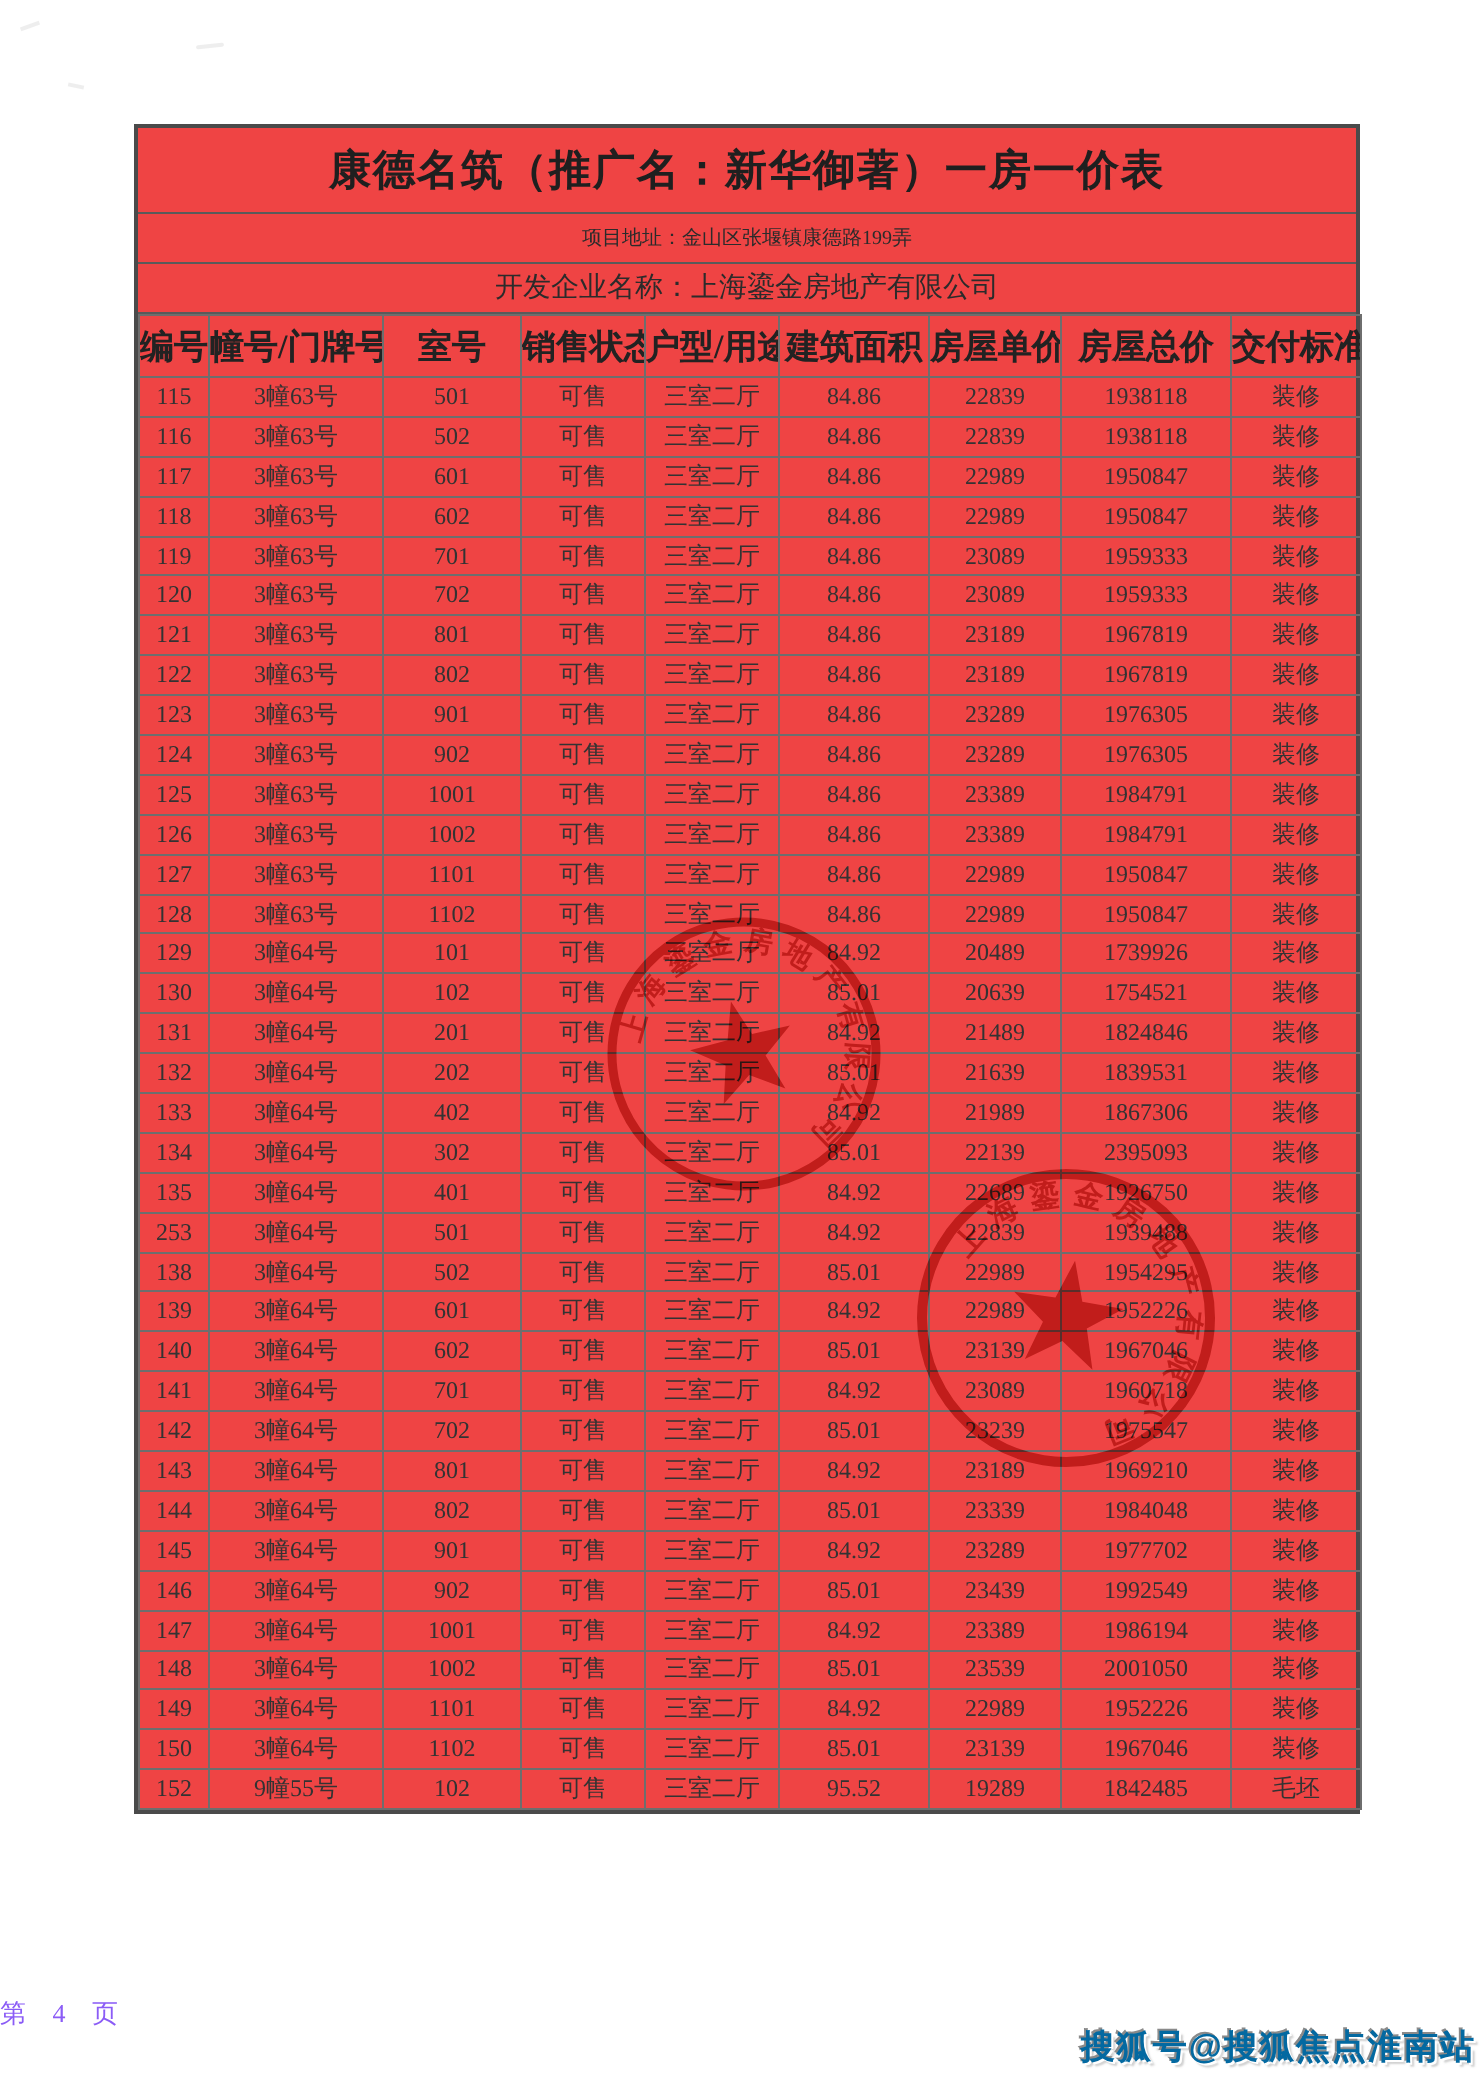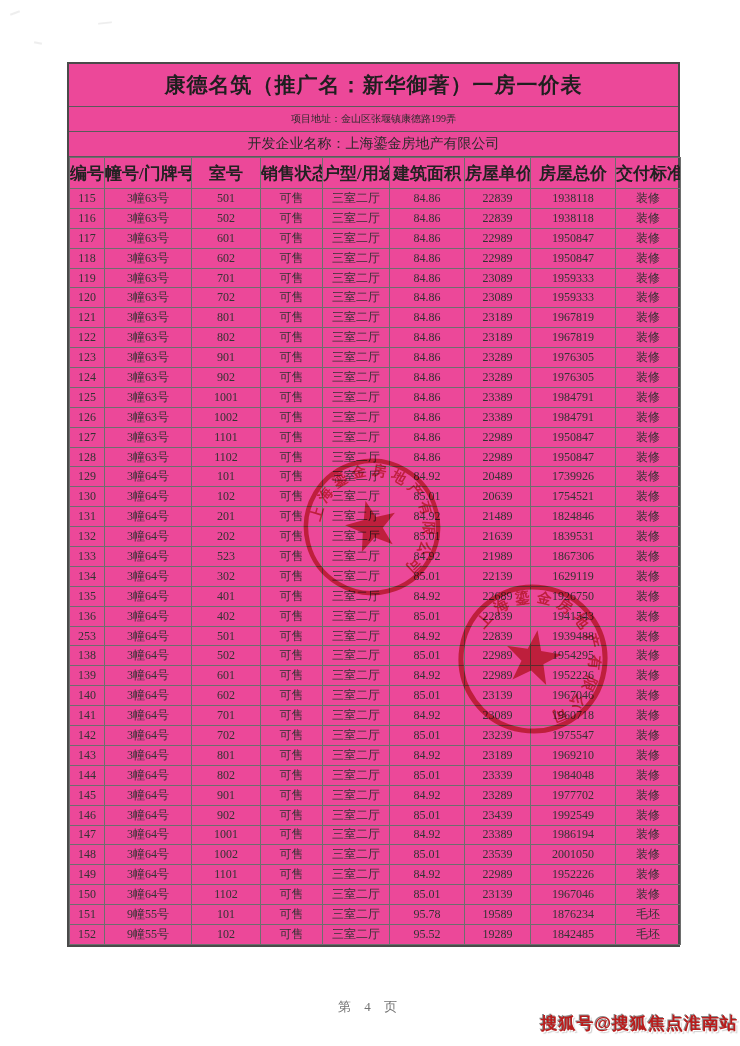--- a/index.html
+++ b/index.html
@@ -17,21 +17,21 @@
   
   .artifact { position:absolute; background:#d9d9d9; opacity:.45; }
   .artifact.a1 { left:10px; top:12px; width:10px; height:2px; transform:rotate(-20deg); }
   .artifact.a2 { left:34px; top:42px; width:8px; height:2px; transform:rotate(12deg); }
   .artifact.a3 { left:98px; top:22px; width:14px; height:2px; transform:rotate(-6deg); border-radius:2px; }
 
   
   .doc {
     position:absolute; left:67px; top:62px; width:613px;
     border:2px solid #4a4a4a;
-    background:#ec4899;
+    background:#ef4444;
   }
   .doc .toprow {
     display:flex; align-items:center; justify-content:center;
     border-bottom:1px solid #5a5a5a;
     text-align:center;
   }
   .doc .title-row { height:43px; font-size:21px; font-weight:bold; letter-spacing:1px; color:#1f1f1f; }
   .doc .addr-row  { height:25px; font-size:10px; }
   .doc .dev-row   { height:25px; font-size:14px; }
 
@@ -45,28 +45,28 @@
   table.price td { height:19.9px; font-size:12px; color:#333; padding:0 1px; }
 
   
   .seal { position:absolute; mix-blend-mode:multiply; opacity:.8; pointer-events:none; }
   .seal.s1 { left:297px; top:452px; transform:rotate(-14deg); }
   .seal.s2 { left:452px; top:578px; transform:rotate(9deg); }
 
   
   .footer-page {
     position:absolute; left:0; right:0; top:998px;
-    text-align:center; font-size:13px; color:#737373; letter-spacing:5px;
+    font-size:13px; color:#8b5cf6; letter-spacing:5px;
   }
 
   
   .watermark {
     position:absolute; right:2px; top:1012px;
     font-family:"Liberation Sans","DejaVu Sans",sans-serif;
-    font-size:17px; font-weight:bold; color:#b91c1c;
+    font-size:17px; font-weight:bold; color:#0369a1;
     text-shadow:-1px -1px 0 #8a8a8a, 1px 1px 0 #ffffff, 2px 2px 1px rgba(120,120,120,.35);
     letter-spacing:1px;
   }
 </style>
 </head>
 <body>
 
 <div class="page">
 
   <div class="artifact a1"></div>
@@ -298,62 +298,51 @@
             <td>可售</td>
             <td>三室二厅</td>
             <td>85.01</td>
             <td>21639</td>
             <td>1839531</td>
             <td>装修</td>
           </tr>
           <tr>
             <td>133</td>
             <td>3幢64号</td>
-            <td>523</td>
+            <td>402</td>
             <td>可售</td>
             <td>三室二厅</td>
             <td>84.92</td>
             <td>21989</td>
             <td>1867306</td>
             <td>装修</td>
           </tr>
           <tr>
             <td>134</td>
             <td>3幢64号</td>
             <td>302</td>
             <td>可售</td>
             <td>三室二厅</td>
             <td>85.01</td>
             <td>22139</td>
-            <td>1629119</td>
+            <td>2395093</td>
             <td>装修</td>
           </tr>
           <tr>
             <td>135</td>
             <td>3幢64号</td>
             <td>401</td>
             <td>可售</td>
             <td>三室二厅</td>
             <td>84.92</td>
             <td>22689</td>
             <td>1926750</td>
             <td>装修</td>
           </tr>
           <tr>
-            <td>136</td>
-            <td>3幢64号</td>
-            <td>402</td>
-            <td>可售</td>
-            <td>三室二厅</td>
-            <td>85.01</td>
-            <td>22839</td>
-            <td>1941543</td>
-            <td>装修</td>
-          </tr>
-          <tr>
             <td>253</td>
             <td>3幢64号</td>
             <td>501</td>
             <td>可售</td>
             <td>三室二厅</td>
             <td>84.92</td>
             <td>22839</td>
             <td>1939488</td>
             <td>装修</td>
           </tr>
@@ -492,31 +481,20 @@
           <tr>
             <td>150</td>
             <td>3幢64号</td>
             <td>1102</td>
             <td>可售</td>
             <td>三室二厅</td>
             <td>85.01</td>
             <td>23139</td>
             <td>1967046</td>
             <td>装修</td>
-          </tr>
-          <tr>
-            <td>151</td>
-            <td>9幢55号</td>
-            <td>101</td>
-            <td>可售</td>
-            <td>三室二厅</td>
-            <td>95.78</td>
-            <td>19589</td>
-            <td>1876234</td>
-            <td>毛坯</td>
           </tr>
           <tr>
             <td>152</td>
             <td>9幢55号</td>
             <td>102</td>
             <td>可售</td>
             <td>三室二厅</td>
             <td>95.52</td>
             <td>19289</td>
             <td>1842485</td>

